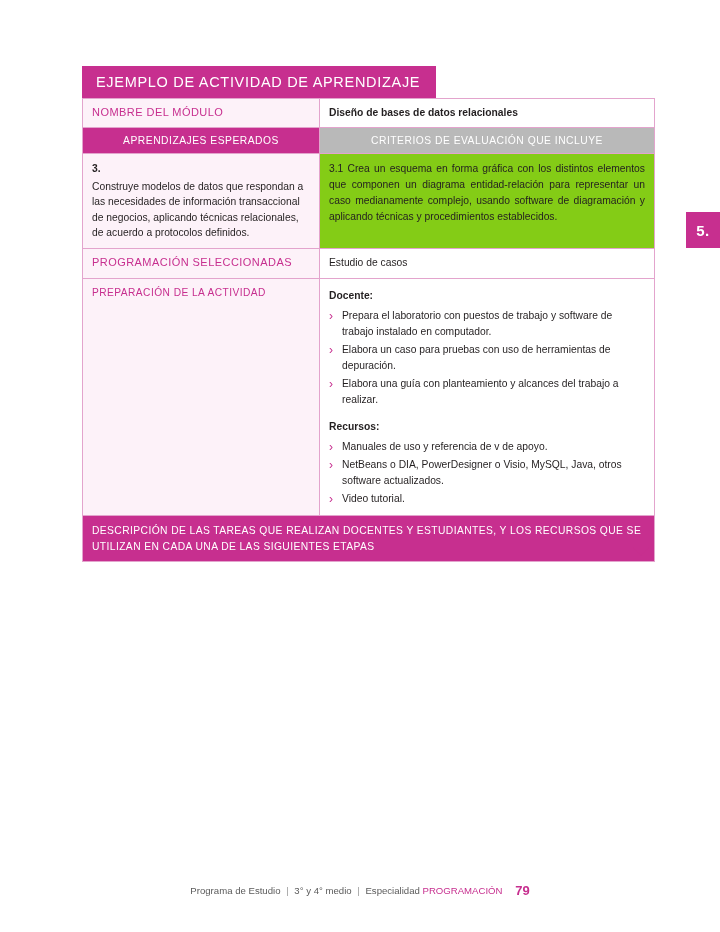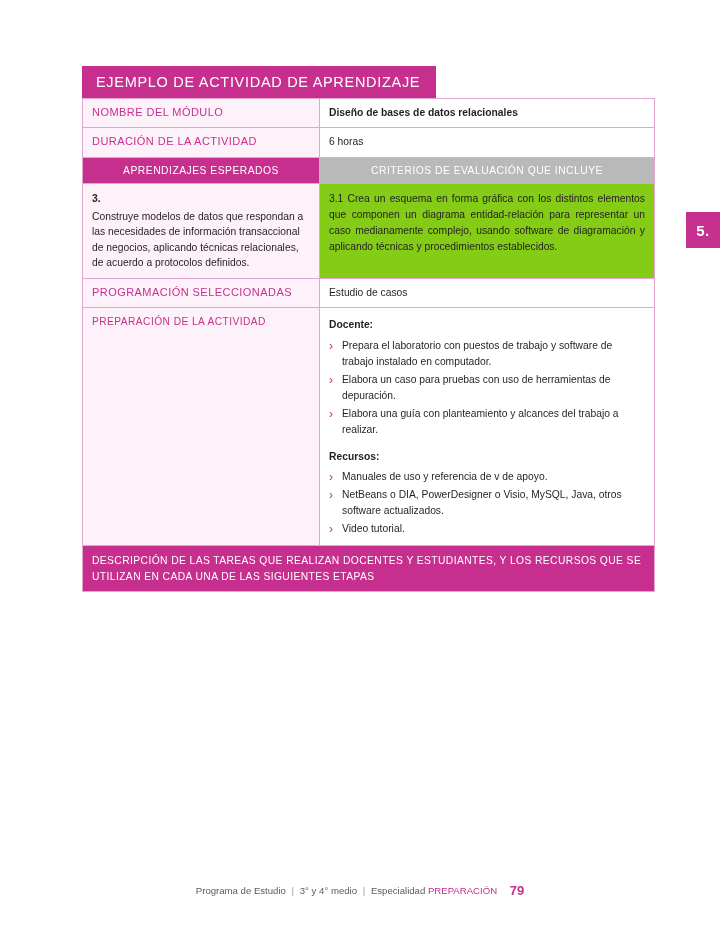--- a/index.html
+++ b/index.html
@@ -205,24 +205,20 @@
   <div class="card-wrap">
   <table class="sheet">
 
     <tbody>
           <tr>
       <td class="lbl">NOMBRE DEL MÓDULO</td>
       <td class="val bold">Diseño de bases de datos relacionales</td>
     </tr>
 
 
-    <tr>
-      <td class="lbl">DURACIÓN DE LA ACTIVIDAD</td>
-      <td class="val">6 horas</td>
-    </tr>
 
     <tr>
       <td class="hdr-left">APRENDIZAJES ESPERADOS</td>
       <td class="hdr-right">CRITERIOS DE EVALUACIÓN QUE INCLUYE</td>
     </tr>
 
     <tr>
       <td class="cell-pink">
         <span class="num">3.</span>
         <span>Construye modelos de datos que respondan a las necesidades de información transaccional de negocios, aplicando técnicas relacionales, de acuerdo a protocolos definidos.</span>
@@ -265,15 +261,15 @@
   </div>
 
 </div>
 
 <div class="footer">
   <span>Programa de Estudio</span>
   <span class="sep">|</span>
   <span>3° y 4° medio</span>
   <span class="sep">|</span>
   <span>Especialidad</span>
-  <span class="esp">PREPARACIÓN</span>
+  <span class="esp">PROGRAMACIÓN</span>
   <span class="pg">79</span>
 </div>
 
 </body></html>

